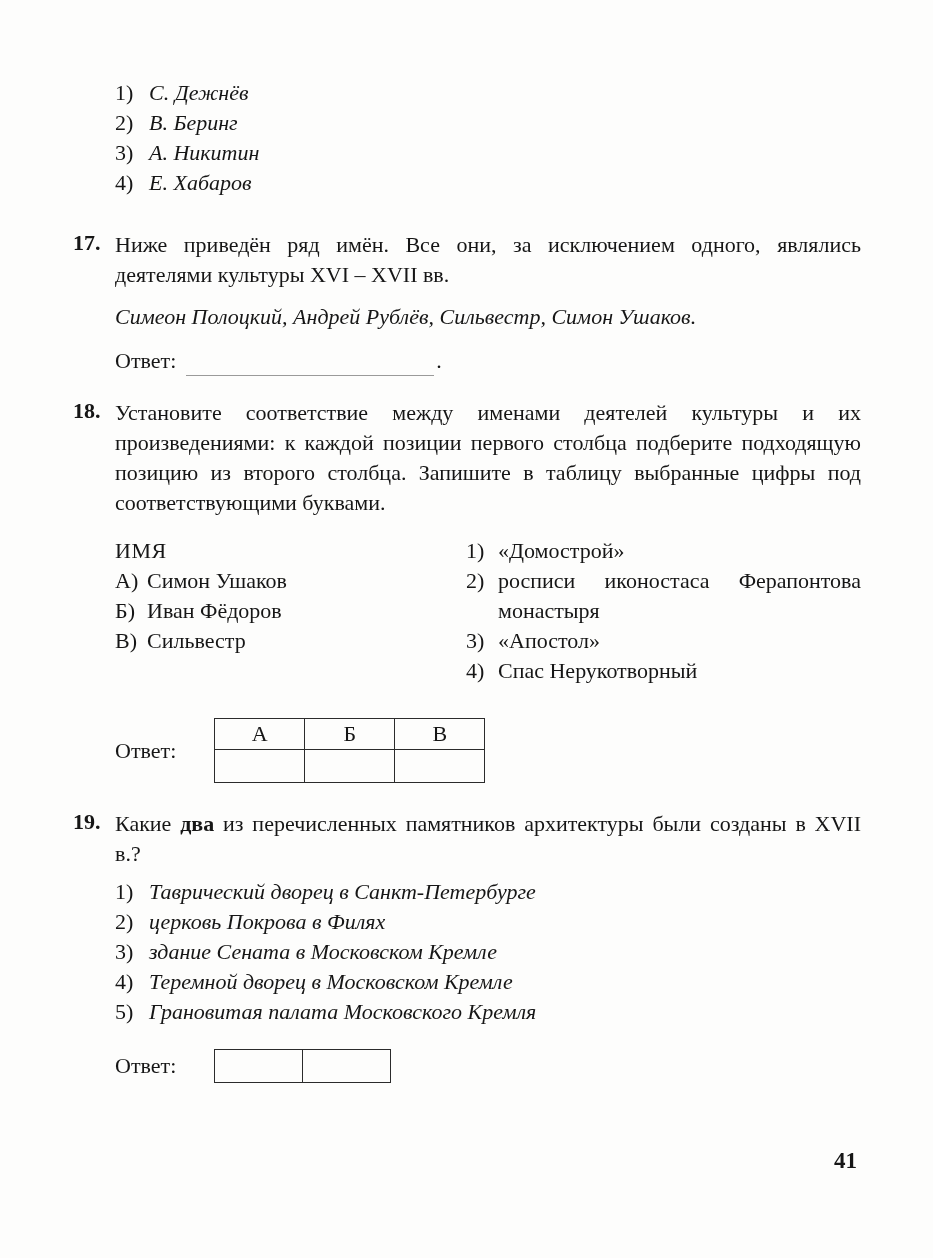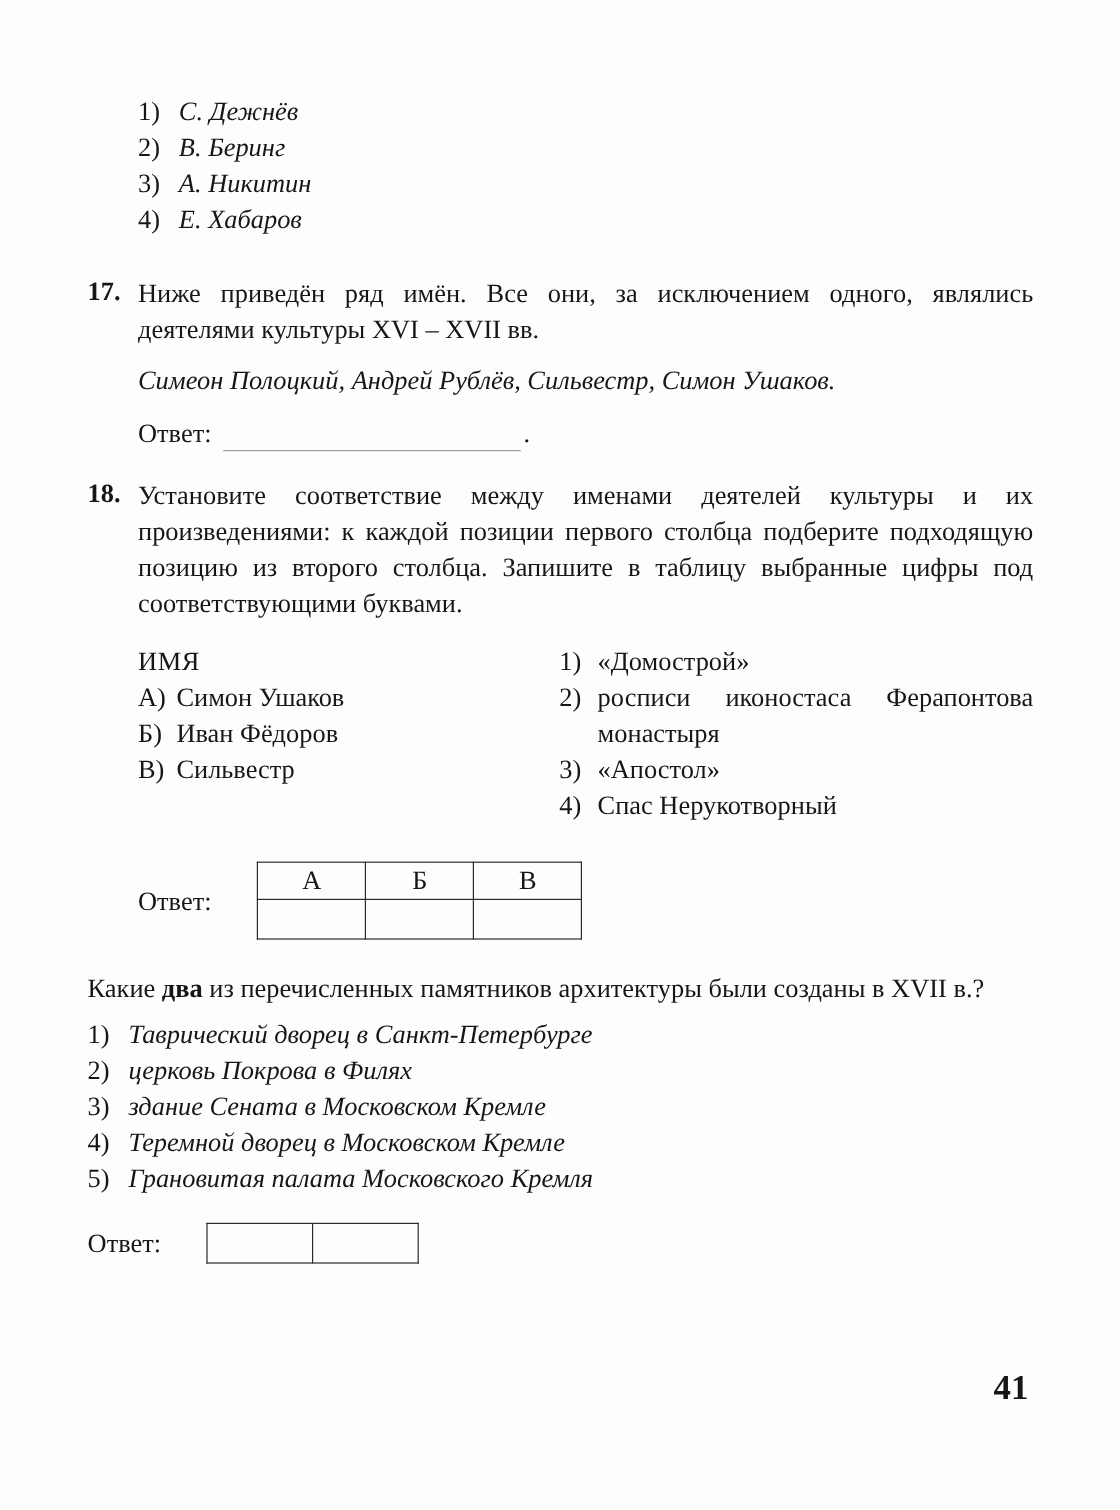--- a/index.html
+++ b/index.html
@@ -61,21 +61,21 @@
   }
   table.ans tr.inputrow td { height:33px; }
   table.ans2 td { width:88px; height:33px; }
 
   .opts-19 { margin-top:8px; }
 
   .page-number {
     position:absolute;
     right:76px; bottom:84px;
     font-weight:bold;
-    font-size:29px;
+    font-size:23px;
   }
 </style>
 </head>
 <body>
 
 <div class="page">
   <div class="content">
 
     <div class="opt-list">
       <div class="opt">
@@ -164,20 +164,21 @@
               <td></td>
               <td></td>
             </tr>
           </tbody>
             </table>
         </div>
       </div>
     </div>
 
     <div class="question q19">
+      <div class="qnum">19.</div>
       <div class="qbody">
         <div class="qtext">
           <span>Какие</span>
           <b>два</b>
           <span>из перечисленных памятников архитектуры были созданы в XVII в.?</span>
         </div>
 
         <div class="opts-19">
           <div class="opt">
             <span class="onum">1)</span>

